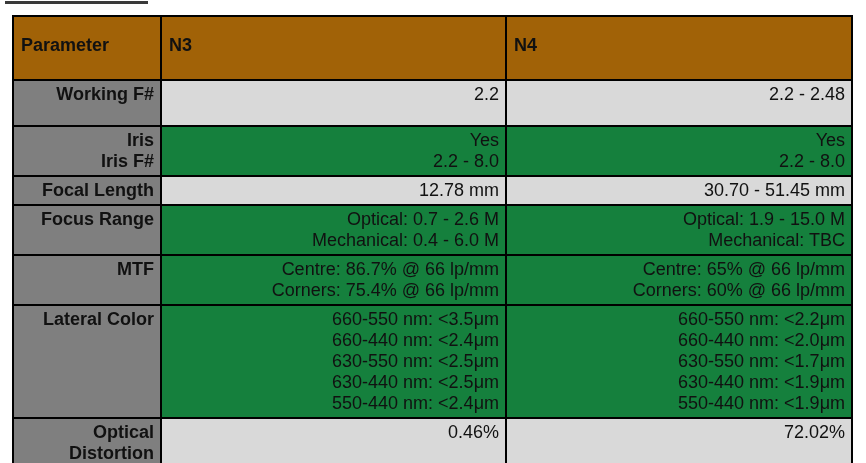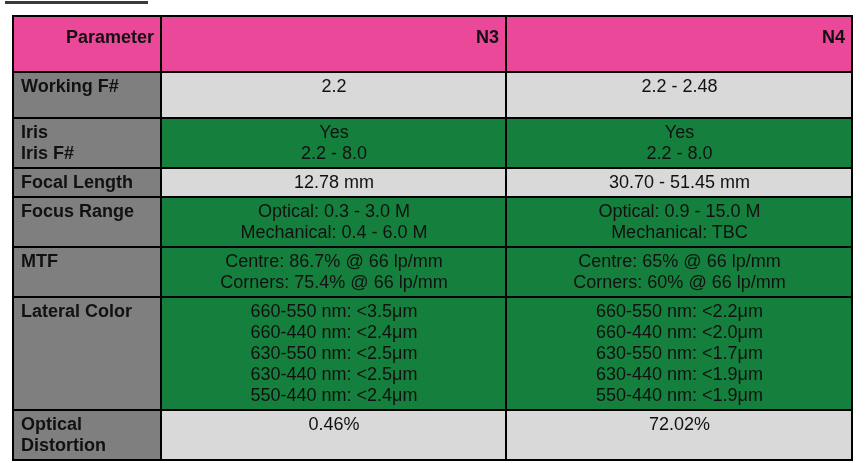--- a/index.html
+++ b/index.html
@@ -38,33 +38,33 @@
   table.spec th, table.spec td {
     border: 2px solid #000000;
     vertical-align: top;
     font-size: 18px;
     line-height: 21px;
     padding: 3px 6px 3px 7px;
     overflow: hidden;
   }
   
   tr.head th {
-    background: #ec4899;
+    background: #a16207;
     font-weight: bold;
-    text-align: right;
+    text-align: left;
     height: 41px;
-    padding-top: 10px;
+    padding-top: 18px;
   }
   
   th.param {
     background: #7f7f7f;
     font-weight: bold;
-    text-align: left;
+    text-align: right;
   }
-  td.val { text-align: center; }
+  td.val { text-align: right; }
   tr.shade-gray  td.val { background: #d9d9d9; }
   tr.shade-light td.val { background: #15803d; }
   
   tr.row-0 { height: 46px; }
   tr.row-1 { height: 44px; margin-left: 18px; }
   tr.row-2 { height: 28px; margin-top: 15px; }
   tr.row-3 { height: 49px; }
   tr.row-4 { height: 48px; border-radius: 14px; }
   tr.row-5 { height: 108px; padding-left: 6px; }
   tr.row-6 { height: 46px; }
@@ -125,25 +125,25 @@
           </td>
           <td class="val">
             <div class="cell-line">30.70 - 51.45 mm</div>
           </td>
         </tr>
         <tr class="shade-light row-3">
           <th class="param">
             <div class="cell-line">Focus Range</div>
           </th>
           <td class="val">
-            <div class="cell-line">Optical: 0.3 - 3.0 M</div>
+            <div class="cell-line">Optical: 0.7 - 2.6 M</div>
             <div class="cell-line">Mechanical: 0.4 - 6.0 M</div>
           </td>
           <td class="val">
-            <div class="cell-line">Optical: 0.9 - 15.0 M</div>
+            <div class="cell-line">Optical: 1.9 - 15.0 M</div>
             <div class="cell-line">Mechanical: TBC</div>
           </td>
         </tr>
         <tr class="shade-light row-4">
           <th class="param">
             <div class="cell-line">MTF</div>
           </th>
           <td class="val">
             <div class="cell-line">Centre: 86.7% @ 66 lp/mm</div>
             <div class="cell-line">Corners: 75.4% @ 66 lp/mm</div>

